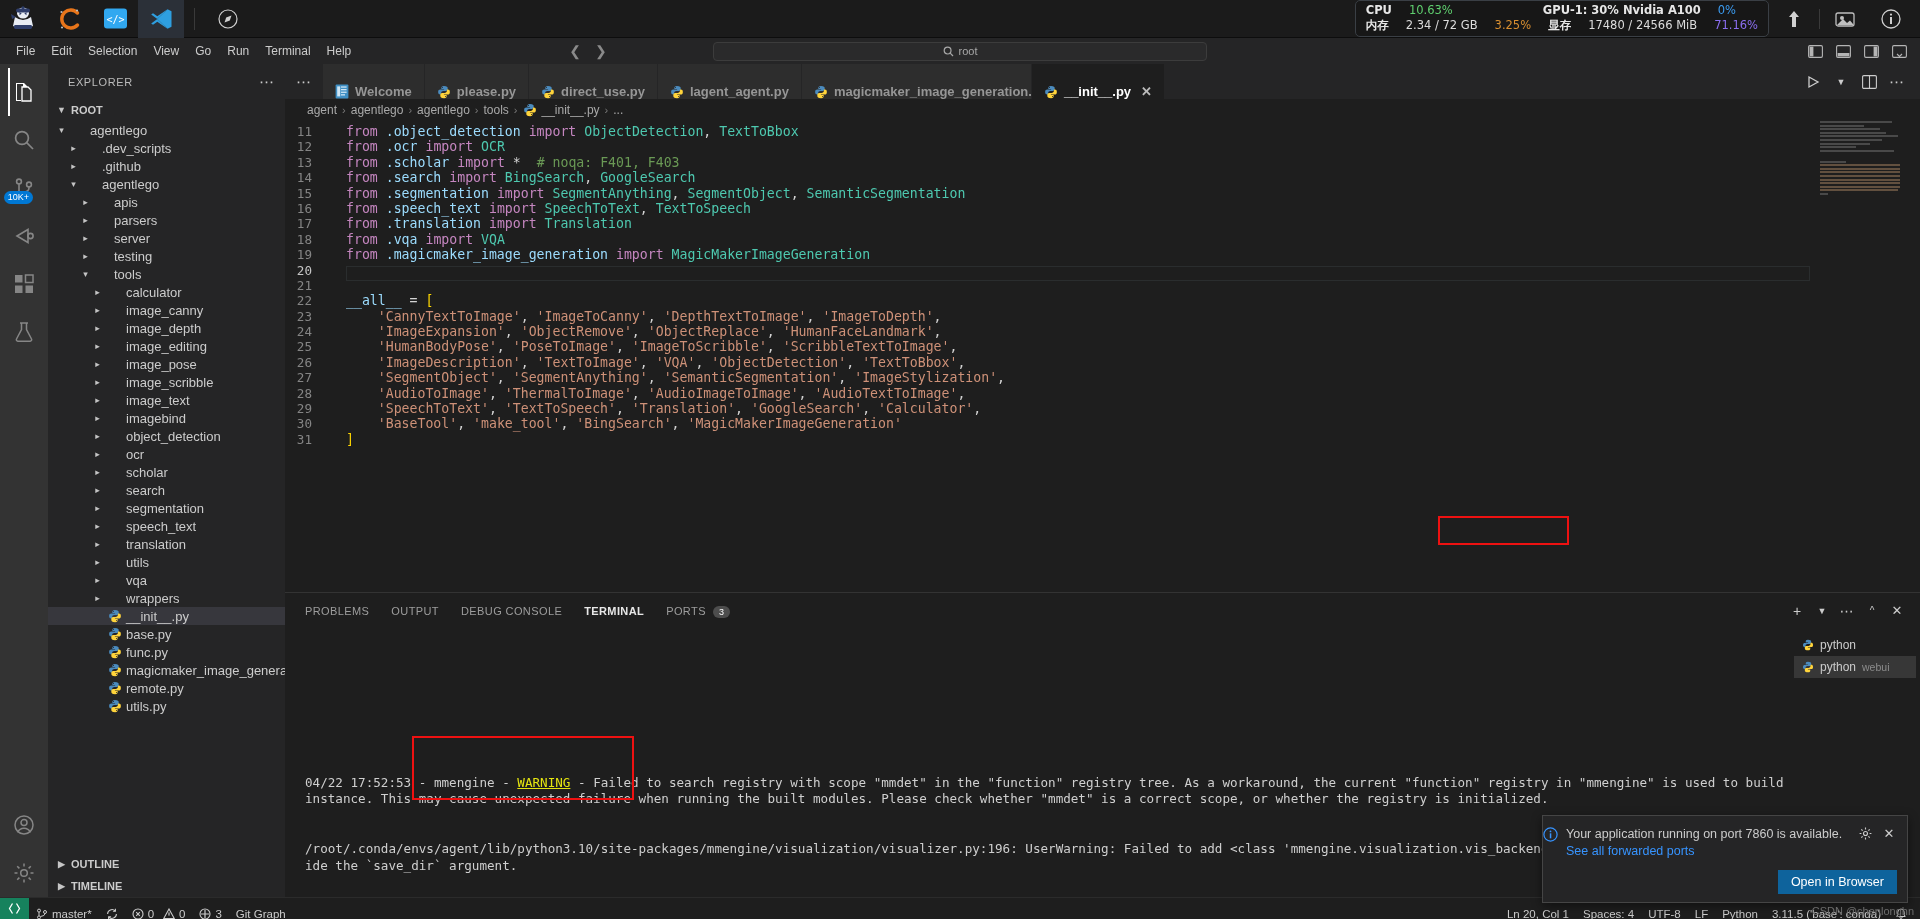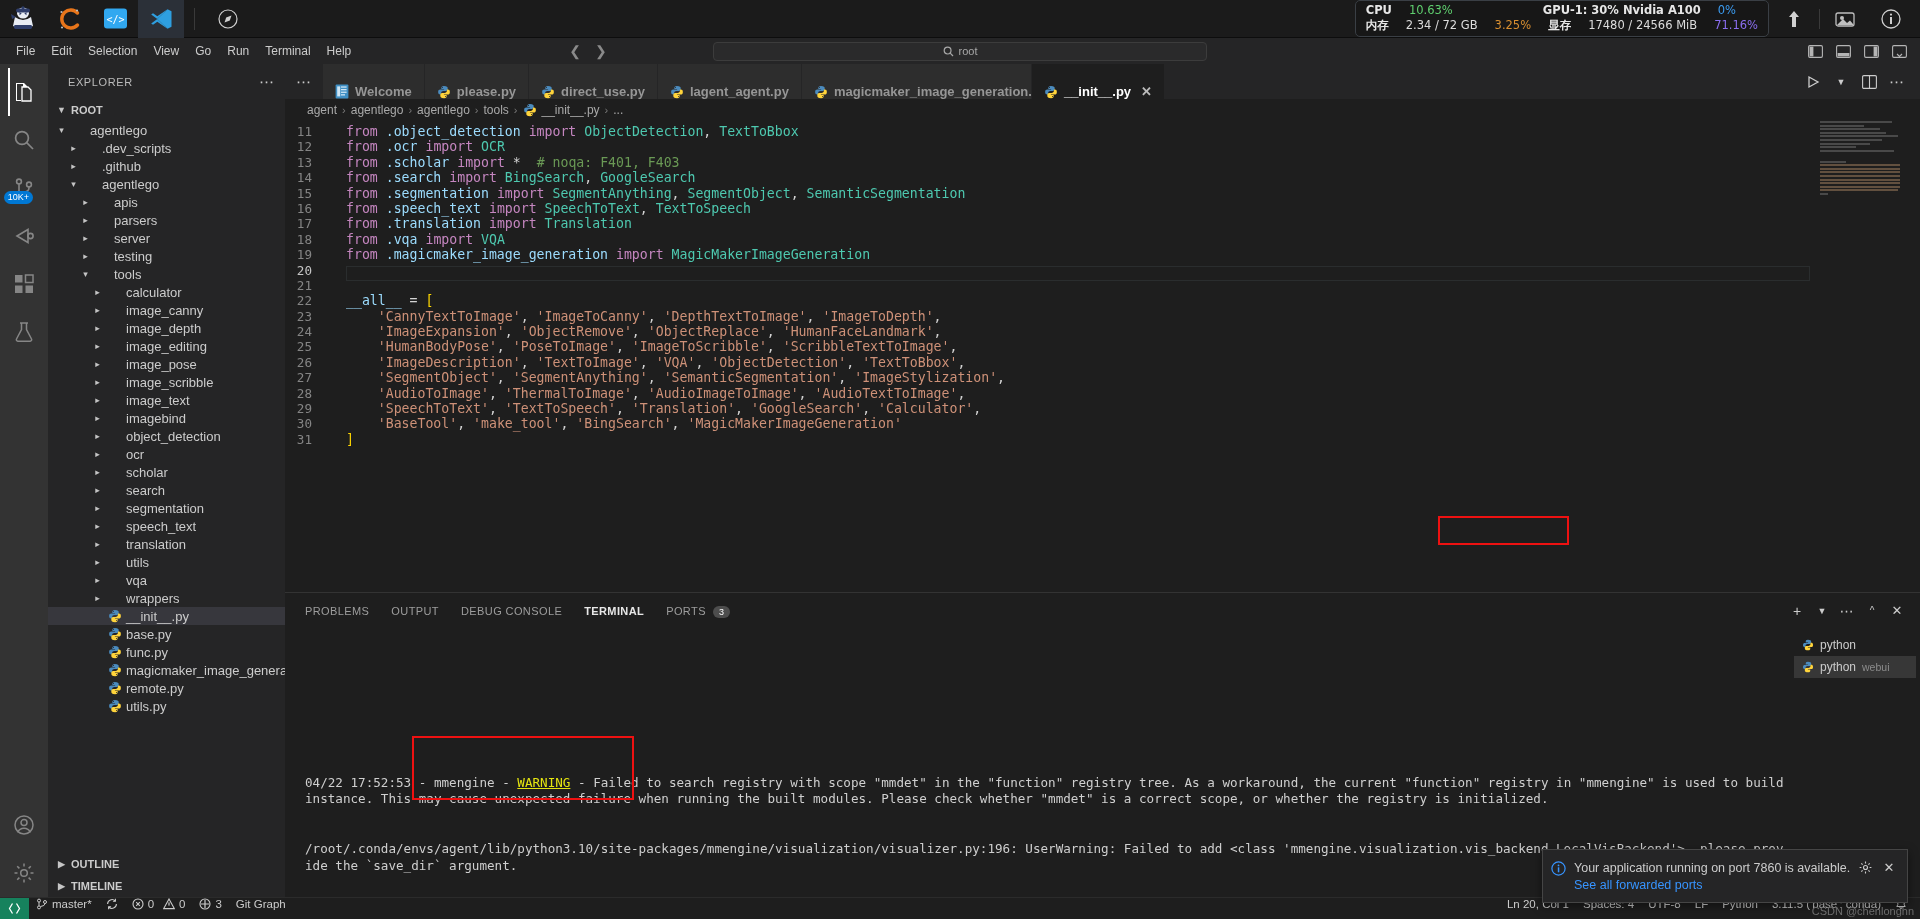--- a/index.html
+++ b/index.html
@@ -174,42 +174,42 @@
   .trm-item { height:22px; display:flex; align-items:center; gap:6px; padding-left:8px; cursor:pointer; white-space:nowrap;}
   .trm-item.sel { background:#373737; }
   .trm-item .sub { color:#8c8c8c; font-size:10.5px; }
   .redbox-term {
     position:absolute; border:2px solid #ee1111; pointer-events:none;
   }
 
   
   .toast {
     position:absolute; right:12px; bottom:16px; width:366px; background:#252526;
-    border:1px solid #454545; box-shadow:0 3px 10px rgba(0,0,0,.45); padding:10px 10px 8px 8px;
+    border:1px solid #454545; box-shadow:0 3px 10px rgba(0,0,0,.45); padding:10px 10px 8px 0;
     font-size:12.5px; color:#cccccc;
   }
   .toast .trow1 { display:flex; gap:8px; align-items:flex-start; }
   .toast .tmsg { flex:1; line-height:17px;}
   .toast a { color:#3794ff; text-decoration:none; cursor:pointer; }
   .toast .ticons { display:flex; gap:6px; color:#cccccc; padding-top:1px;}
   .toast .ticons div { cursor:pointer; width:16px; text-align:center;}
   .toast .tbtns { display:flex; justify-content:flex-end; margin-top:10px;}
   .toast button {
     background:#0e639c; color:#ffffff; border:none; font-size:12.5px; padding:5px 13px;
     font-family:"Liberation Sans", sans-serif; cursor:pointer;
   }
 
   
   .statusbar {
     height:22px; flex:0 0 22px; background:#1e1e1e; border-top:1px solid #2b2b2b;
     display:flex; align-items:center; font-size:11.5px; color:#cccccc;
   }
   .sbleft, .sbright { display:flex; align-items:center; height:22px; }
   .sbright { margin-left:auto; padding-right:6px; }
-  .sbitem { display:flex; align-items:flex-start; gap:4px; padding:0 7px; height:22px; cursor:pointer; white-space:nowrap;}
+  .sbitem { display:flex; align-items:flex-end; gap:4px; padding:0 7px; height:22px; cursor:pointer; white-space:nowrap;}
   .remote { background:#16825d; color:#ffffff; padding:0 8px; height:22px; display:flex; align-items:center; gap:5px; cursor:pointer;}
   .watermark { position:absolute; right:6px; bottom:2px; font-size:11px; color:#6d6d6d; }
   svg { display:block; }
 </style>
 </head>
 <body>
 
 <div class="app">
 
   <div class="osbar">
@@ -848,20 +848,23 @@
       <span class="ticons">
         <div>
           <svg width="13" height="13" viewBox="0 0 13 13">
               <circle cx="6.5" cy="6.5" r="2" fill="none" stroke="#cccccc" stroke-width="1.1"></circle>
               <path d="M6.5 0.6 v1.8 M6.5 10.6 v1.8 M0.6 6.5 h1.8 M10.6 6.5 h1.8 M2.3 2.3 l1.3 1.3 M9.4 9.4 l1.3 1.3 M10.7 2.3 l-1.3 1.3 M3.6 9.4 l-1.3 1.3" stroke="#cccccc" stroke-width="1.1"></path>
             </svg>
         </div>
         <div style="font-size:13px;line-height:13px;">✕</div>
       </span>
     </div>
+    <div class="tbtns">
+      <button>Open in Browser</button>
+    </div>
   </div>
 
   <div class="statusbar">
     <div class="sbleft">
       <div class="remote">
         <svg width="13" height="13" viewBox="0 0 13 13">
             <path d="M4.5 1.5 L1.5 6.5 L4.5 11.5 M8.5 1.5 L11.5 6.5 L8.5 11.5" fill="none" stroke="#ffffff" stroke-width="1.3"></path>
           </svg>
       </div>
       <div class="sbitem">

